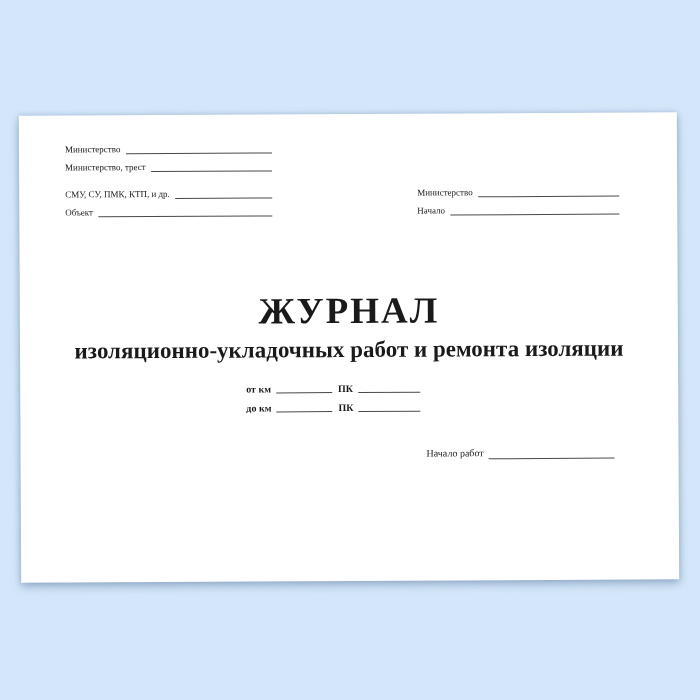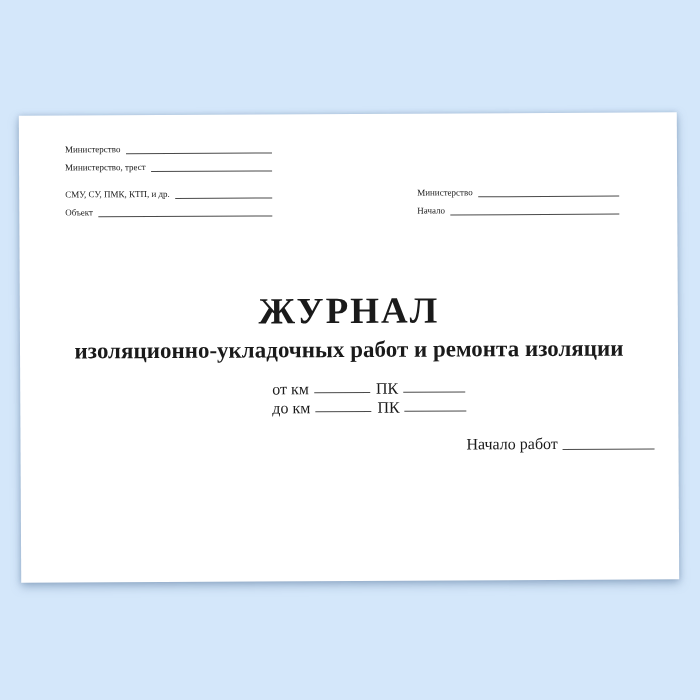--- a/index.html
+++ b/index.html
@@ -84,38 +84,38 @@
   }
   .journal-subtitle {
     font-size: 23px;
     line-height: 29px;
     font-weight: bold;
   }
 
   
   .block-km {
     position: absolute;
-    left: 252px;
+    left: 226px;
     top: 265px;
-    font-size: 16px;
+    font-size: 10px;
+    font-weight: bold;
   }
   .block-km .frow { height: 19px; line-height: 19px; }
   .block-km .fline { flex: none; height: 14px; }
   .block-km .fline.km-line { width: 56px; }
   .block-km .fline.pk-line { width: 62px; }
   .block-km .pk { margin-left: 6px; }
 
   
   .block-dates {
     position: absolute;
     left: 406px;
-    top: 319px;
+    top: 328px;
     width: 188px;
-    font-size: 16px;
-    margin-left: 40px;
+    font-size: 10px;
   }
   .block-dates .frow { height: 24px; line-height: 24px; }
   .block-dates .fline { height: 18px; }
 </style>
 </head>
 <body>
 
 <div class="sheet">
 
   <div class="block-tl">

